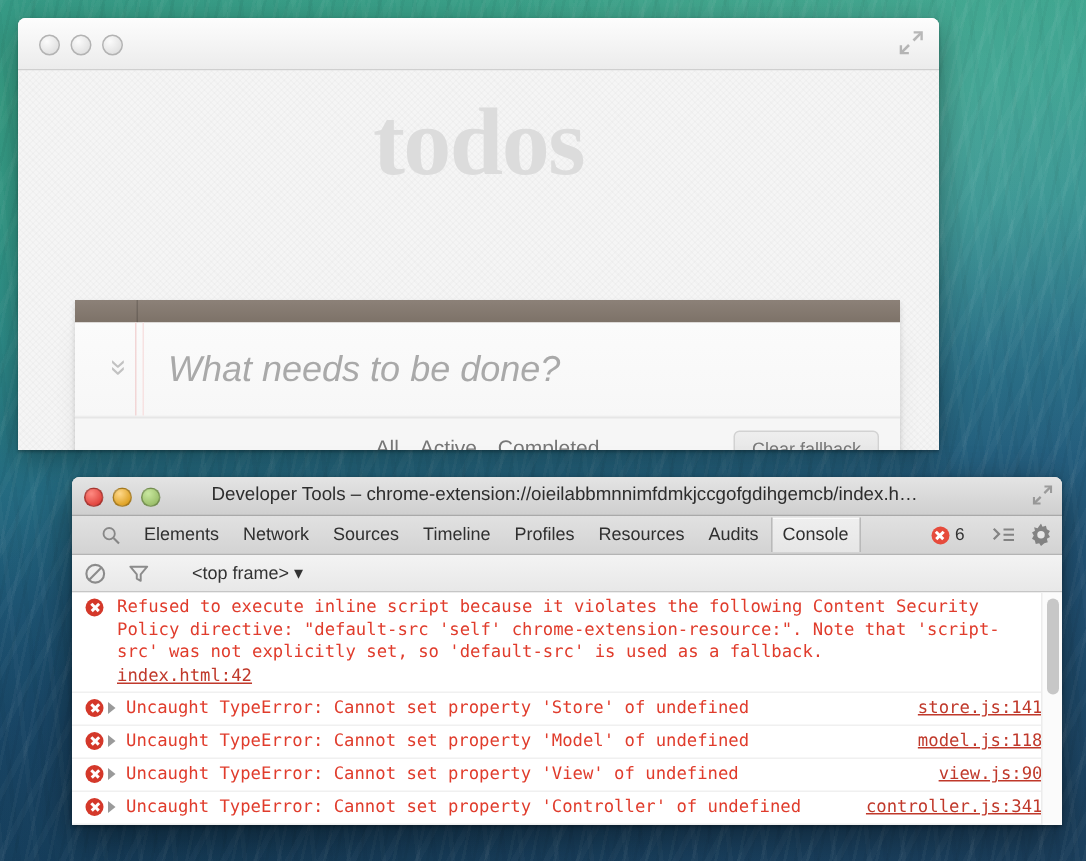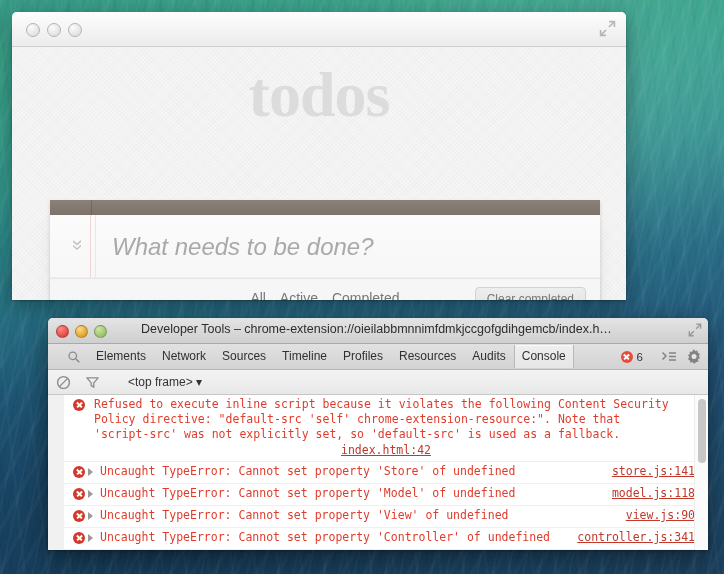--- a/index.html
+++ b/index.html
@@ -330,21 +330,20 @@
     white-space: nowrap;
   }
 
   
   #console-body {
     position: relative;
     height: 156px;
     background: #fff;
     overflow: hidden;
     font-family: "DejaVu Sans Mono", monospace;
-    margin-left: 16px;
   }
   .console-row {
     position: relative;
     border-bottom: 1px solid #f0f0f0;
     padding: 2px 30px 3px 30px;
     font-size: 11.5px;
     line-height: 15px;
     color: #e03c2c;
     min-height: 16px;
   }
@@ -376,21 +375,21 @@
   .row-link {
     position: absolute;
     right: 13px;
     font-size: 11.5px;
     color: #c0392b;
     text-decoration: underline;
     cursor: pointer;
     font-family: "DejaVu Sans Mono", monospace;
   }
   .console-row.single .row-link { top: 2px; }
-  #row-csp .row-link { position: static; display: block; text-align: center; margin-top: 1px; }
+  #row-csp .row-link { position: static; display: block; text-align: left; margin-top: 1px; }
   #console-scrollbar-track {
     position: absolute;
     right: 0; top: 0; bottom: 0;
     width: 13px;
     background: #fbfbfb;
     border-left: 1px solid #ececec;
   }
   #console-scrollbar-thumb {
     position: absolute;
     left: 2.5px; top: 4px;
@@ -428,21 +427,21 @@
         <div id="toggle-all-icon">»</div>
         <input id="new-todo-input" type="text" placeholder="What needs to be done?" style="">
       </div>
 
       <div id="todo-footer">
         <div id="filters">
           <span>All</span>
           <span>Active</span>
           <span>Completed</span>
         </div>
-        <button id="clear-completed">Clear completed</button>
+        <button id="clear-completed">Clear fallback</button>
       </div>
     </div>
   </div>
 </div>
 
 <div id="devtools-window">
 
   <div id="devtools-titlebar">
     <div class="dt-dot red"></div>
     <div class="dt-dot yellow"></div>

